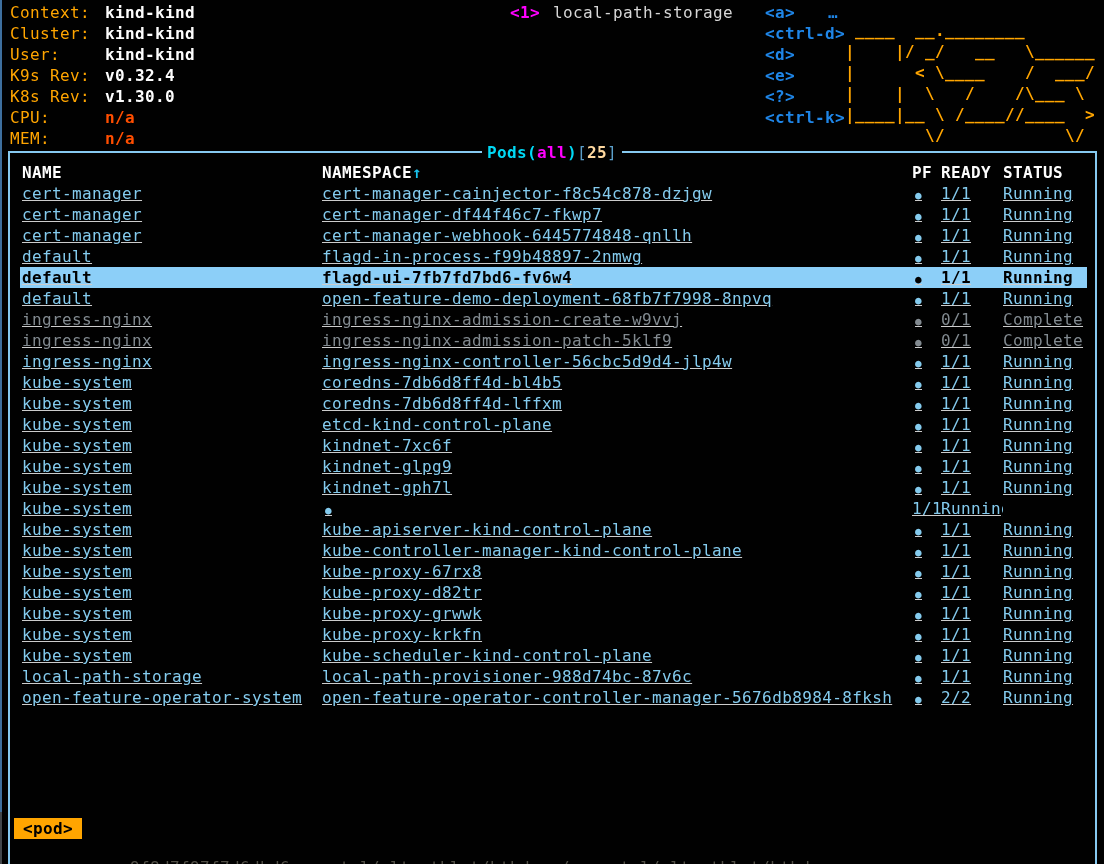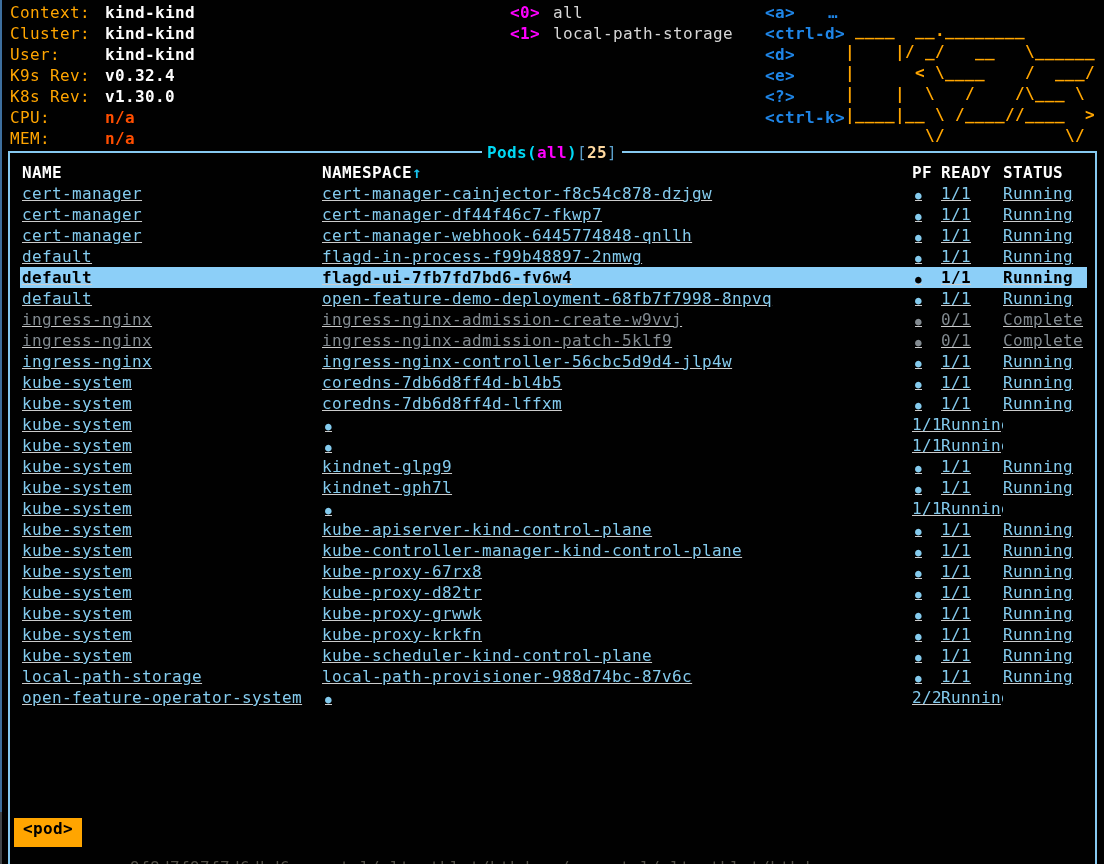--- a/index.html
+++ b/index.html
@@ -50,33 +50,33 @@
   .arrow { color:#19c4ef; }
   .rowsbox { margin:0 8px 0 10px;text-decoration:underline; }
   .row        { color:var(--row_blue); }
   .row.faded  { color:var(--faded_gray); }
   .row.selected { background:var(--selection_bg); color:#000; font-weight:700; }
   .c    { overflow:hidden; }
   .c-pf { padding-left:3px; }
   .dot  { font-size:11px; }
 
   
-  .crumb { position:absolute; left:14px; top:818px; height:29px; line-height:21px;
+  .crumb { position:absolute; left:14px; top:818px; height:21px; line-height:21px;
            padding:0 9px; background:var(--accent_orange); color:#000; font-weight:700; }
   .clipped { position:absolute; left:130px; top:857px; color:#514f46; white-space:pre; }
 </style>
 </head>
 <body>
 
 <div class="edge-top"></div>
 <div class="edge-bot"></div>
 
 <header>
   <div class="info" id="info"><div class="irow"><span class="ilabel">Context:</span><span class="ival">kind-kind</span></div><div class="irow"><span class="ilabel">Cluster:</span><span class="ival">kind-kind</span></div><div class="irow"><span class="ilabel">User:</span><span class="ival">kind-kind</span></div><div class="irow"><span class="ilabel">K9s Rev:</span><span class="ival">v0.32.4</span></div><div class="irow"><span class="ilabel">K8s Rev:</span><span class="ival">v1.30.0</span></div><div class="irow"><span class="ilabel">CPU:</span><span class="ival na">n/a</span></div><div class="irow"><span class="ilabel">MEM:</span><span class="ival na">n/a</span></div></div>
-  <div class="nsmenu" id="nsmenu"><div class="mrow"><span class="mkey">&lt;0&gt;</span><span class="mval">all</span></div><div class="mrow"><span class="mkey">&lt;1&gt;</span><span class="mval">local-path-storage</span></div></div>
+  <div class="nsmenu" id="nsmenu"><div class="mrow"><span class="mkey">&lt;1&gt;</span><span class="mval">local-path-storage</span></div></div>
   <div class="hotkeys" id="hotkeys">
       <div class="hkey">&lt;a&gt;</div>
       <div class="hkey">&lt;ctrl-d&gt;</div>
       <div class="hkey">&lt;d&gt;</div>
       <div class="hkey">&lt;e&gt;</div>
       <div class="hkey">&lt;?&gt;</div>
       <div class="hkey">&lt;ctrl-k&gt;</div>
     </div>
   <span class="ellipsis">…</span>
   <pre class="logo" id="logo"> ____  __.________
@@ -97,31 +97,31 @@
       <div class="row normal"><span class="c">cert-manager</span><span class="c">cert-manager-df44f46c7-fkwp7</span><span class="c c-pf"><span class="dot">●</span></span><span class="c">1/1</span><span class="c">Running</span></div>
       <div class="row normal"><span class="c">cert-manager</span><span class="c">cert-manager-webhook-6445774848-qnllh</span><span class="c c-pf"><span class="dot">●</span></span><span class="c">1/1</span><span class="c">Running</span></div>
       <div class="row normal"><span class="c">default</span><span class="c">flagd-in-process-f99b48897-2nmwg</span><span class="c c-pf"><span class="dot">●</span></span><span class="c">1/1</span><span class="c">Running</span></div>
       <div class="row selected"><span class="c">default</span><span class="c">flagd-ui-7fb7fd7bd6-fv6w4</span><span class="c c-pf"><span class="dot">●</span></span><span class="c">1/1</span><span class="c">Running</span></div>
       <div class="row normal"><span class="c">default</span><span class="c">open-feature-demo-deployment-68fb7f7998-8npvq</span><span class="c c-pf"><span class="dot">●</span></span><span class="c">1/1</span><span class="c">Running</span></div>
       <div class="row faded"><span class="c">ingress-nginx</span><span class="c">ingress-nginx-admission-create-w9vvj</span><span class="c c-pf"><span class="dot">●</span></span><span class="c">0/1</span><span class="c">Complete</span></div>
       <div class="row faded"><span class="c">ingress-nginx</span><span class="c">ingress-nginx-admission-patch-5klf9</span><span class="c c-pf"><span class="dot">●</span></span><span class="c">0/1</span><span class="c">Complete</span></div>
       <div class="row normal"><span class="c">ingress-nginx</span><span class="c">ingress-nginx-controller-56cbc5d9d4-jlp4w</span><span class="c c-pf"><span class="dot">●</span></span><span class="c">1/1</span><span class="c">Running</span></div>
       <div class="row normal"><span class="c">kube-system</span><span class="c">coredns-7db6d8ff4d-bl4b5</span><span class="c c-pf"><span class="dot">●</span></span><span class="c">1/1</span><span class="c">Running</span></div>
       <div class="row normal"><span class="c">kube-system</span><span class="c">coredns-7db6d8ff4d-lffxm</span><span class="c c-pf"><span class="dot">●</span></span><span class="c">1/1</span><span class="c">Running</span></div>
-      <div class="row normal"><span class="c">kube-system</span><span class="c c-pf"><span class="dot">●</span></span><span class="c">1/1</span><span class="c">Running</span></div>
-      <div class="row normal"><span class="c">kube-system</span><span class="c c-pf"><span class="dot">●</span></span><span class="c">1/1</span><span class="c">Running</span></div>
+      <div class="row normal"><span class="c">kube-system</span><span class="c">etcd-kind-control-plane</span><span class="c c-pf"><span class="dot">●</span></span><span class="c">1/1</span><span class="c">Running</span></div>
+      <div class="row normal"><span class="c">kube-system</span><span class="c">kindnet-7xc6f</span><span class="c c-pf"><span class="dot">●</span></span><span class="c">1/1</span><span class="c">Running</span></div>
       <div class="row normal"><span class="c">kube-system</span><span class="c">kindnet-glpg9</span><span class="c c-pf"><span class="dot">●</span></span><span class="c">1/1</span><span class="c">Running</span></div>
       <div class="row normal"><span class="c">kube-system</span><span class="c">kindnet-gph7l</span><span class="c c-pf"><span class="dot">●</span></span><span class="c">1/1</span><span class="c">Running</span></div>
       <div class="row normal"><span class="c">kube-system</span><span class="c c-pf"><span class="dot">●</span></span><span class="c">1/1</span><span class="c">Running</span></div>
       <div class="row normal"><span class="c">kube-system</span><span class="c">kube-apiserver-kind-control-plane</span><span class="c c-pf"><span class="dot">●</span></span><span class="c">1/1</span><span class="c">Running</span></div>
       <div class="row normal"><span class="c">kube-system</span><span class="c">kube-controller-manager-kind-control-plane</span><span class="c c-pf"><span class="dot">●</span></span><span class="c">1/1</span><span class="c">Running</span></div>
       <div class="row normal"><span class="c">kube-system</span><span class="c">kube-proxy-67rx8</span><span class="c c-pf"><span class="dot">●</span></span><span class="c">1/1</span><span class="c">Running</span></div>
       <div class="row normal"><span class="c">kube-system</span><span class="c">kube-proxy-d82tr</span><span class="c c-pf"><span class="dot">●</span></span><span class="c">1/1</span><span class="c">Running</span></div>
       <div class="row normal"><span class="c">kube-system</span><span class="c">kube-proxy-grwwk</span><span class="c c-pf"><span class="dot">●</span></span><span class="c">1/1</span><span class="c">Running</span></div>
       <div class="row normal"><span class="c">kube-system</span><span class="c">kube-proxy-krkfn</span><span class="c c-pf"><span class="dot">●</span></span><span class="c">1/1</span><span class="c">Running</span></div>
       <div class="row normal"><span class="c">kube-system</span><span class="c">kube-scheduler-kind-control-plane</span><span class="c c-pf"><span class="dot">●</span></span><span class="c">1/1</span><span class="c">Running</span></div>
       <div class="row normal"><span class="c">local-path-storage</span><span class="c">local-path-provisioner-988d74bc-87v6c</span><span class="c c-pf"><span class="dot">●</span></span><span class="c">1/1</span><span class="c">Running</span></div>
-      <div class="row normal"><span class="c">open-feature-operator-system</span><span class="c c-pf"><span class="dot">●</span></span><span class="c">2/2</span><span class="c">Running</span></div>
+      <div class="row normal"><span class="c">open-feature-operator-system</span><span class="c">open-feature-operator-controller-manager-5676db8984-8fksh</span><span class="c c-pf"><span class="dot">●</span></span><span class="c">2/2</span><span class="c">Running</span></div>
     </div>
 </section>
 
 <div class="crumb">&lt;pod&gt;</div>
 <div class="clipped">9f8d7f97f7d6dbd6   &lt;ctrl/alt&gt; tblct/btbd   /   &lt;ctrl/alt&gt; tblct/btbd</div>
 
 </body></html>

